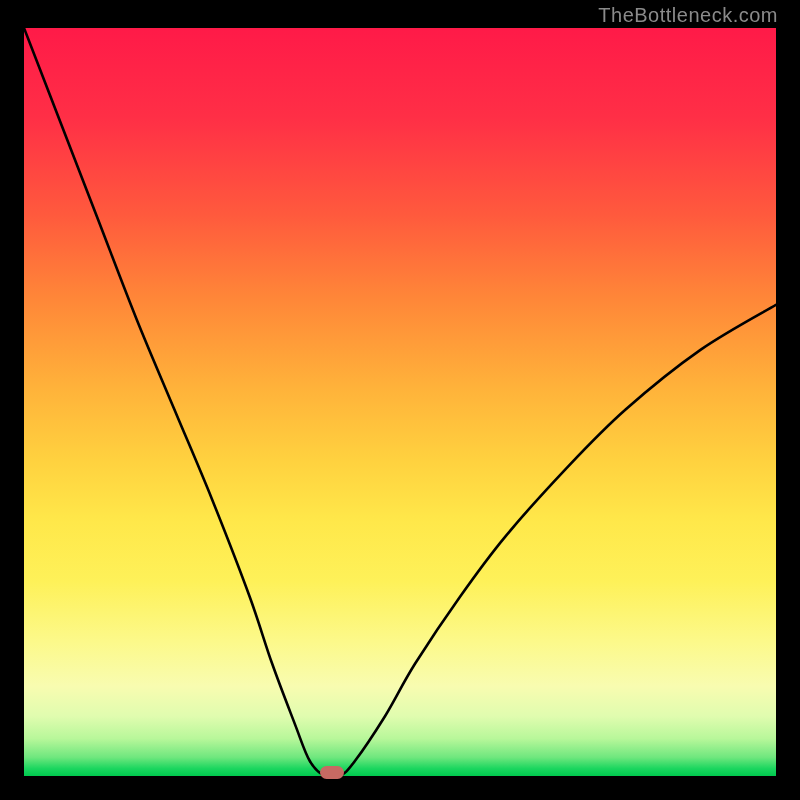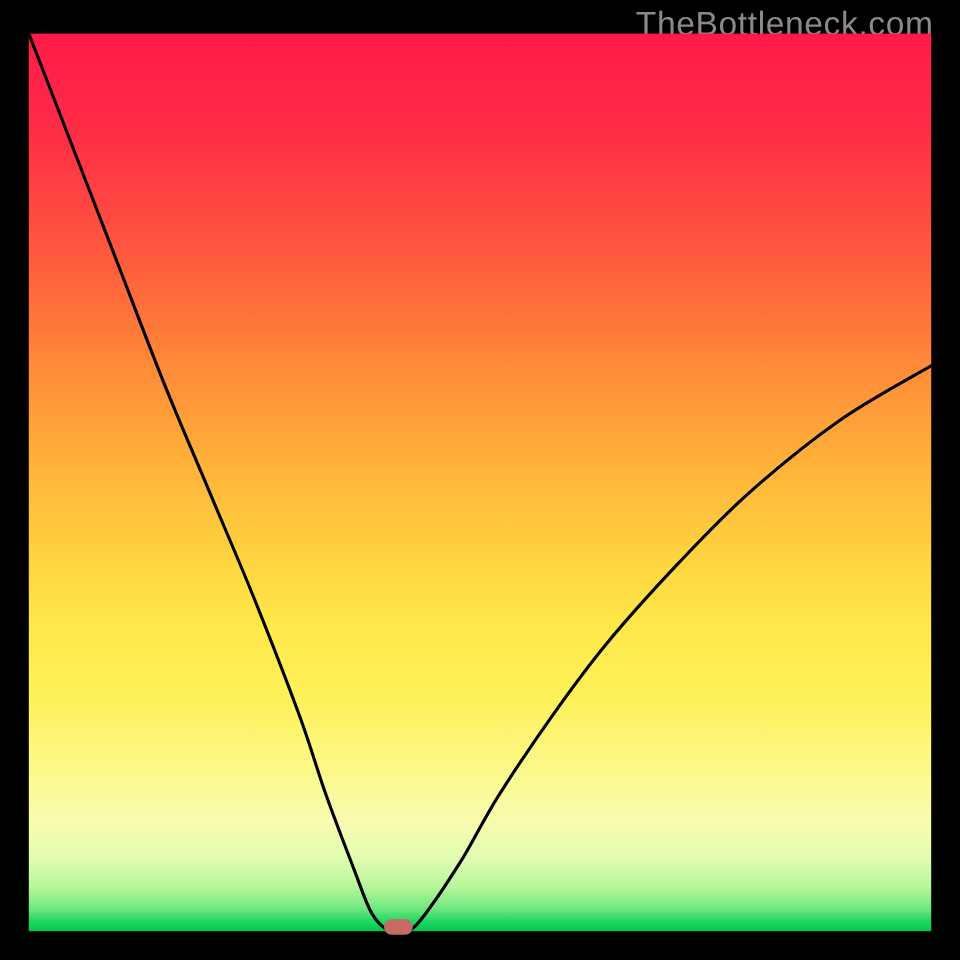--- a/index.html
+++ b/index.html
@@ -2,21 +2,21 @@
 <html><head>
 <meta charset="utf-8">
 <style>
   html,body{margin:0;padding:0;width:800px;height:800px;overflow:hidden;background:#000;}
   .outer{position:relative;width:800px;height:800px;background:#000;}
   .watermark{
     position:absolute;
     top:4px;
     right:22px;
     font-family:Arial,Helvetica,sans-serif;
-    font-size:28px;
+    font-size:20px;
     color:#8a8a8a;
     letter-spacing:0.5px;
   }
   .plot{
     position:absolute;
     left:24px;
     top:28px;
     width:752px;
     height:748px;
     

